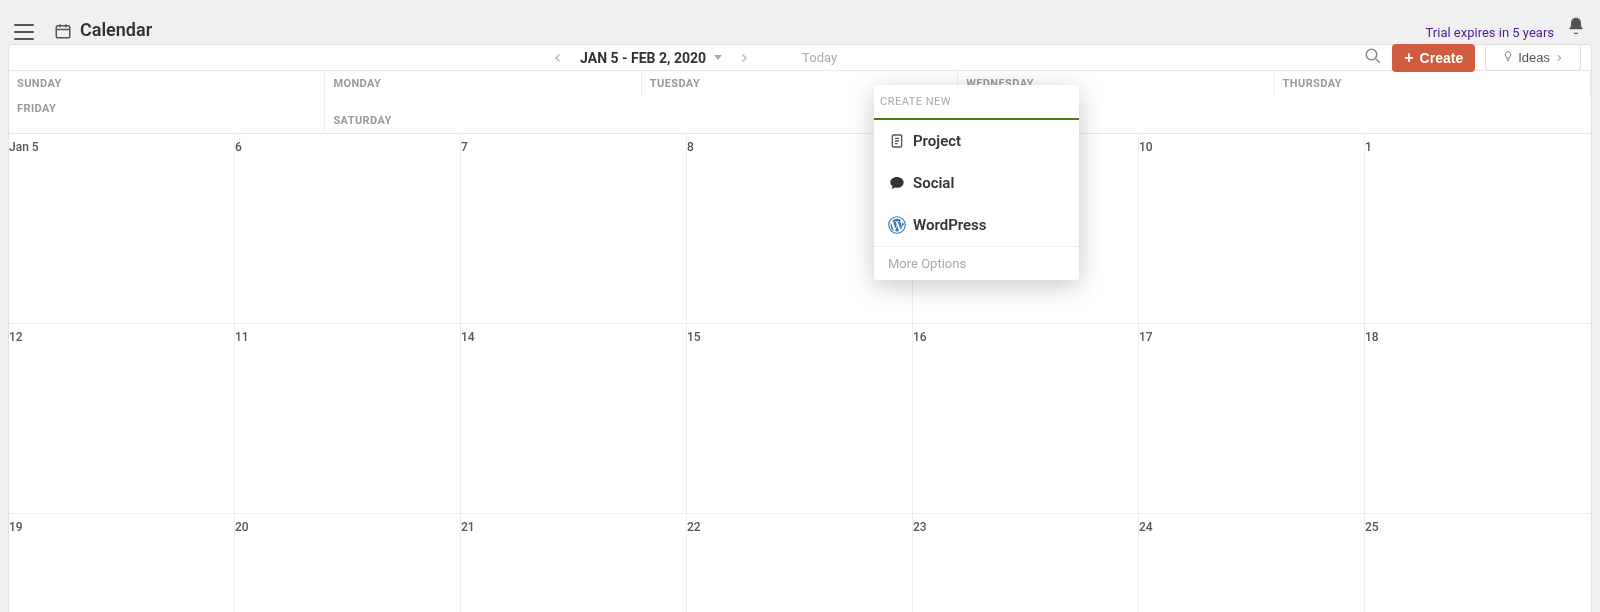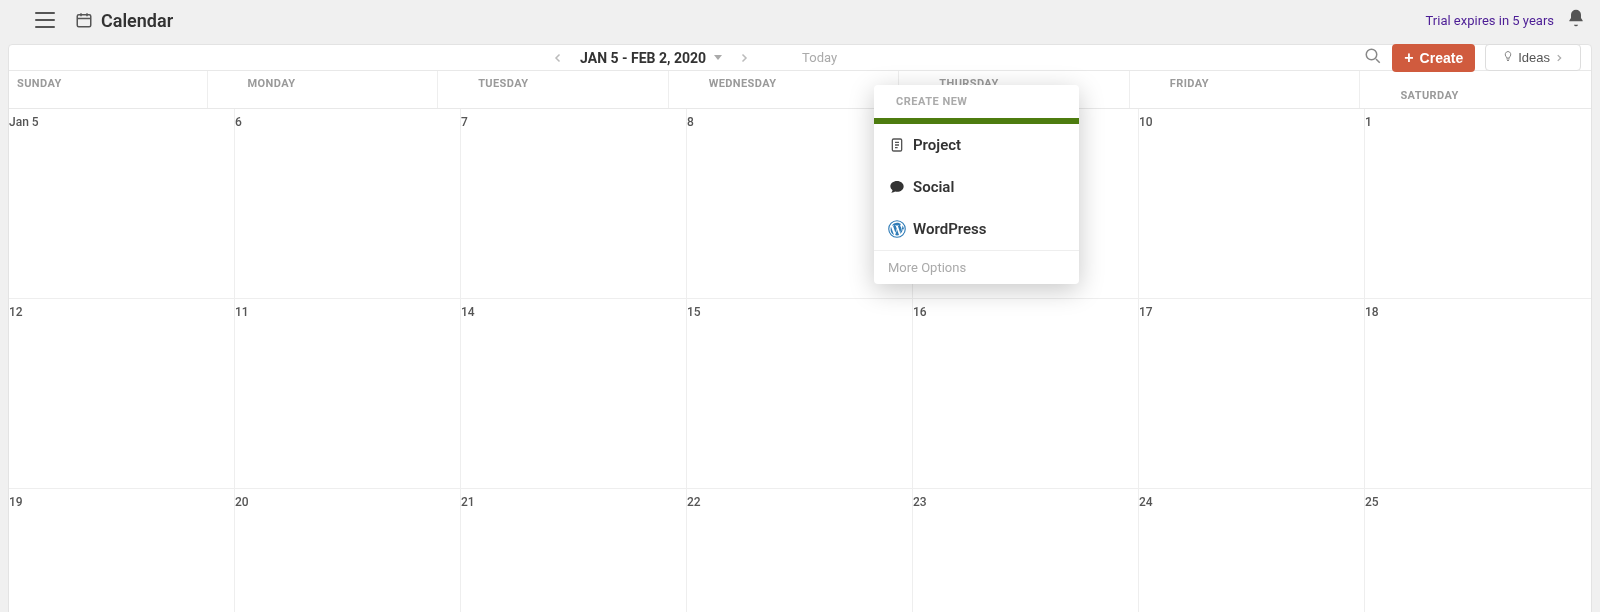--- a/index.html
+++ b/index.html
@@ -1,17 +1,17 @@
 <!DOCTYPE html>
 <html><head>
 <meta charset="utf-8">
 <style>
 * { box-sizing: border-box; margin: 0; padding: 0; }
 body { font-family: -apple-system, BlinkMacSystemFont, "Segoe UI", Roboto, Helvetica, Arial, sans-serif; background: #f0f0f0; color: #333; width: 1600px; height: 612px; overflow: hidden; }
-.topbar { display: flex; align-items: center; height: 40px; padding: 0 14px; background: #f0f0f0; margin-left: 21px; }
+.topbar { display: flex; align-items: flex-end; height: 40px; padding: 0 14px; background: #f0f0f0; }
 .hamburger { width: 20px; height: 16px; display: flex; flex-direction: column; justify-content: space-between; cursor: pointer; }
 .hamburger span { display: block; height: 2px; background: #555; border-radius: 1px; }
 .cal-icon { margin-left: 20px; margin-right: 8px; color: #555; display: flex; align-items: center; }
 .app-title { font-size: 18px; font-weight: 600; color: #333; }
 .top-spacer { flex: 1; }
 .trial-text { color: #4c1d95; font-size: 13px; margin-right: 12px; }
 .bell { color: #555; cursor: pointer; }
 
 .calendar-wrap { margin: 4px 8px 0 8px; background: #fff; border: 1px solid #e3e3e3; border-radius: 4px; position: relative; }
 
@@ -21,32 +21,32 @@
 .date-range { font-size: 14px; font-weight: 700; color: #333; display: flex; align-items: center; gap: 4px; }
 .dd-caret { width: 0; height: 0; border-left: 4px solid transparent; border-right: 4px solid transparent; border-top: 5px solid #aaa; margin-left: 4px; }
 .today { color: #aaa; font-size: 13px; cursor: pointer; margin-left: 36px; }
 .tb-right { display: flex; align-items: center; gap: 10px; }
 .search-ic { color: #888; cursor: pointer; }
 .create-btn { background: #d05b3e; color: #fff; border: 0; border-radius: 4px; padding: 6px 12px; font-size: 14px; font-weight: 600; display: flex; align-items: center; gap: 6px; cursor: pointer; }
 .create-btn .plus { font-size: 16px; line-height: 1; }
 .ideas-btn { background: #fff; border: 1px solid #ddd; border-radius: 4px; padding: 5px 16px; font-size: 13px; color: #555; display: flex; align-items: center; gap: 4px; cursor: pointer; }
 .ideas-btn .bulb { color: #888; }
 
-.dayhead { display: grid; grid-template-columns: repeat(7, 1fr); border-bottom: 1px solid #e8e8e8; gap: 32px; }
+.dayhead { display: grid; grid-template-columns: repeat(5, 1fr); border-bottom: 1px solid #e8e8e8; }
 .dayhead div { padding: 6px 8px; font-size: 11px; font-weight: 700; color: #9a9a9a; letter-spacing: .4px; border-right: 1px solid #eee; }
 .dayhead div:last-child { border-right: 0; margin-top: 12px; }
 
 .grid { display: grid; grid-template-columns: repeat(7, 1fr); grid-auto-rows: 190px; }
 .cell { border-right: 1px solid #eee; border-bottom: 1px solid #eee; padding: 6px 0; font-size: 12px; color: #555; position: relative; }
 .cell:nth-child(7n) { border-right: 0; }
 .cell .num { font-weight: 500; }
 .cell .plus-add { position: absolute; top: 6px; right: 8px; color: #bbb; cursor: pointer; font-weight: 700; }
 
 .popup { position: absolute; top: 40px; left: 865px; width: 205px; background: #fff; border-radius: 4px; box-shadow: 0 6px 26px rgba(0,0,0,.22); z-index: 50; overflow: hidden; }
-.popup-header { padding: 10px 22px; font-size: 11px; font-weight: 700; letter-spacing: .5px; color: #aaa; border-bottom: 6px solid #4d7c0f; }
+.popup-header { padding: 10px 6px; font-size: 11px; font-weight: 400; letter-spacing: .5px; color: #aaa; border-bottom: 2px solid #4d7c0f; }
 .popup-item { display: flex; align-items: center; gap: 7px; padding: 12px 14px; font-size: 15px; font-weight: 600; color: #333; cursor: pointer; }
 .popup-footer { border-top: 1px solid #eee; padding: 9px 14px; font-size: 13px; color: #aaa; cursor: pointer; }
 .ic { width: 18px; height: 18px; display: flex; align-items: center; justify-content: center; }
 </style>
 </head>
 <body>
 
 <div class="topbar">
   <div class="hamburger">
       <span></span>

